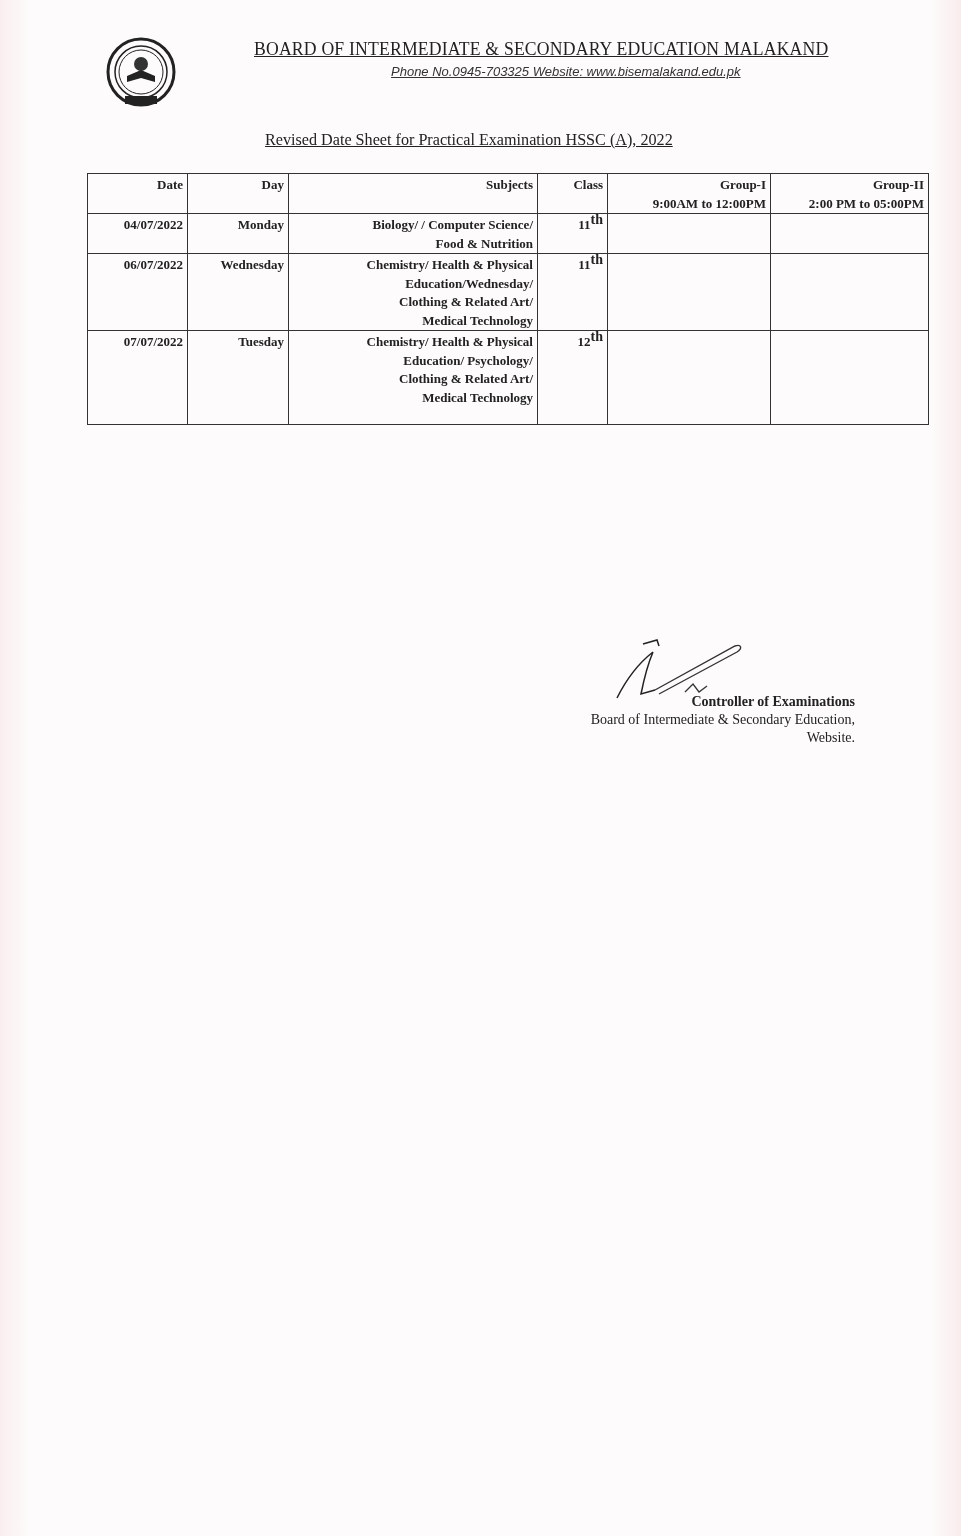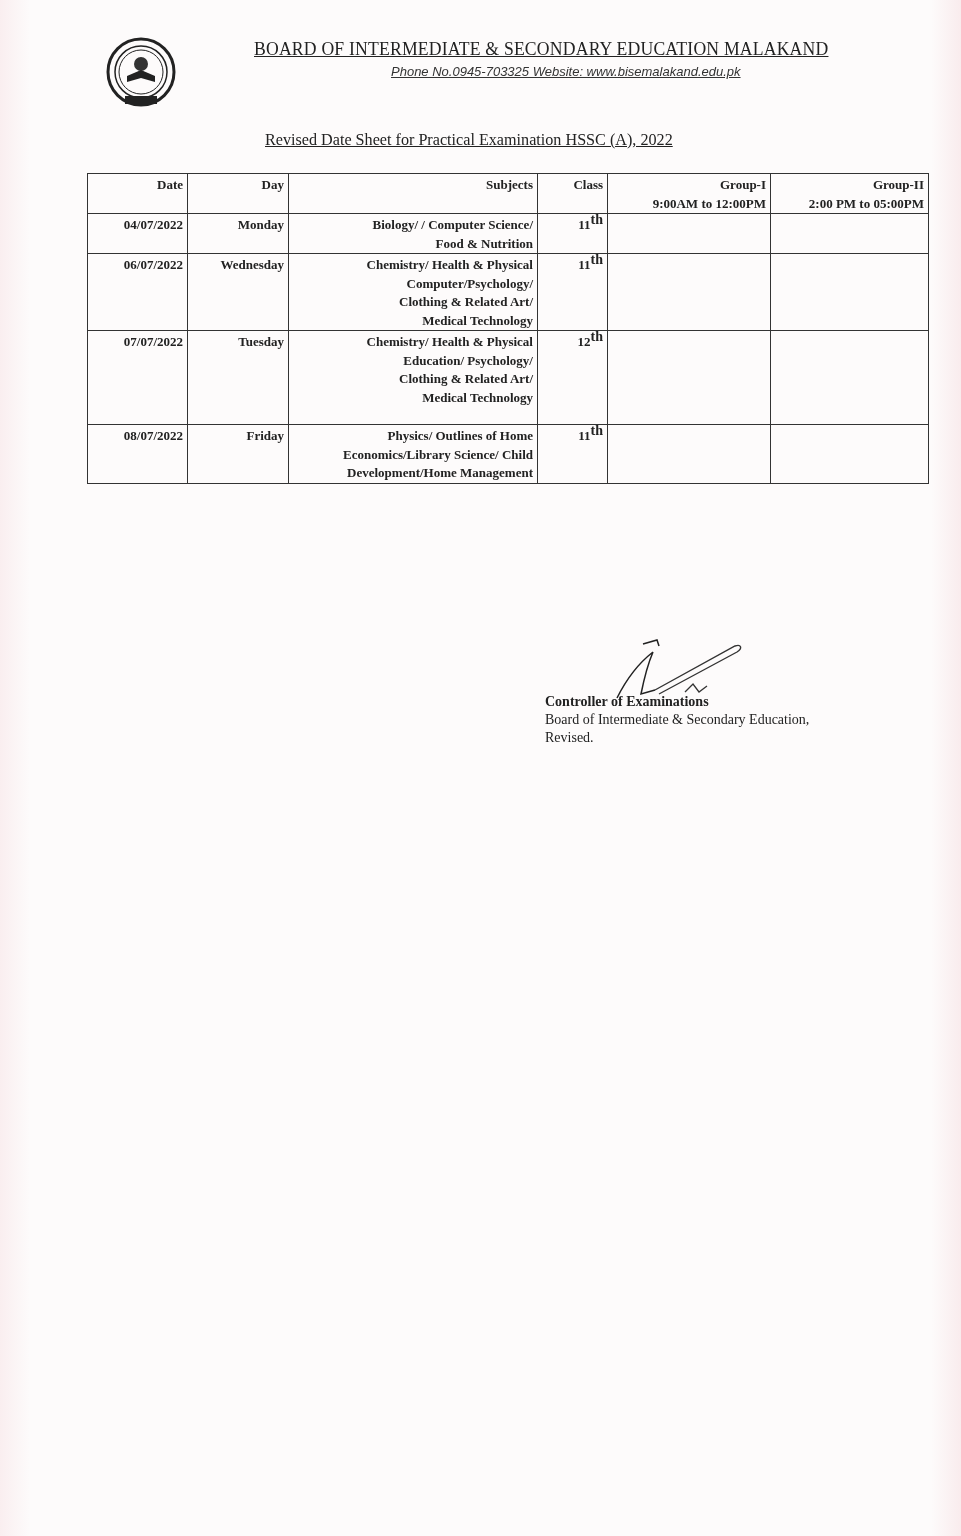--- a/index.html
+++ b/index.html
@@ -55,21 +55,21 @@
   .r2 td { height:37px; }
   .r3 td { height:74px; }
   .r4 td { height:91px; }
   .r5 td { height:53px; }
   .r6 td { height:74px; }
   .signature {
     position:absolute; left:615px; top:636px; width:140px; height:70px;
   }
   .signoff {
     position:absolute; left:545px; top:693px; width:310px;
-    text-align:left; font-size:14px; line-height:18px; color:#222;
+    text-align:right; font-size:14px; line-height:18px; color:#222;
   }
   .signoff .role { font-weight:bold; }
 </style>
 </head>
 <body>
 
 <div class="page-tint"></div>
 
 <svg class="logo" viewBox="0 0 72 72">
   <circle cx="36" cy="36" r="33" fill="none" stroke="#222" stroke-width="3"></circle>
@@ -109,48 +109,40 @@
       <td>04/07/2022</td>
       <td>Monday</td>
       <td><span>Biology/ / Computer Science/</span><br><span>Food &amp; Nutrition</span></td>
       <td><span>11</span><sup>th</sup></td>
       <td></td>
       <td></td>
     </tr>
     <tr class="r3">
       <td>06/07/2022</td>
       <td>Wednesday</td>
-      <td><span>Chemistry/ Health &amp; Physical</span><br><span>Computer/Psychology/</span><br><span>Clothing &amp; Related Art/</span><br><span>Medical Technology</span></td>
+      <td><span>Chemistry/ Health &amp; Physical</span><br><span>Education/Wednesday/</span><br><span>Clothing &amp; Related Art/</span><br><span>Medical Technology</span></td>
       <td><span>11</span><sup>th</sup></td>
       <td></td>
       <td></td>
     </tr>
     <tr class="r4">
       <td>07/07/2022</td>
       <td>Tuesday</td>
       <td><span>Chemistry/ Health &amp; Physical</span><br><span>Education/ Psychology/</span><br><span>Clothing &amp; Related Art/</span><br><span>Medical Technology</span></td>
       <td><span>12</span><sup>th</sup></td>
-      <td></td>
-      <td></td>
-    </tr>
-    <tr class="r5">
-      <td>08/07/2022</td>
-      <td>Friday</td>
-      <td><span>Physics/ Outlines of Home</span><br><span>Economics/Library Science/ Child</span><br><span>Development/Home Management</span></td>
-      <td><span>11</span><sup>th</sup></td>
       <td></td>
       <td></td>
     </tr>
   </tbody>
 </table>
 
 <svg class="signature" viewBox="0 0 140 70">
   <path d="M28 8 L42 4 L44 10" fill="none" stroke="#222" stroke-width="1.5"></path>
   <path d="M38 16 C 20 30, 8 50, 2 62 M38 16 C 32 30, 28 48, 26 58 L40 54" fill="none" stroke="#222" stroke-width="1.5"></path>
   <path d="M40 54 L120 10 C 126 8, 128 12, 122 16 L44 58" fill="none" stroke="#333" stroke-width="1.4"></path>
   <path d="M70 56 L78 48 L84 56 L92 50" fill="none" stroke="#333" stroke-width="1.3"></path>
 </svg>
 
 <div class="signoff">
   <div class="role">Controller of Examinations</div>
   <div>Board of Intermediate &amp; Secondary Education,</div>
-  <div>Revised.</div>
+  <div>Website.</div>
 </div>
 
 </body></html>

